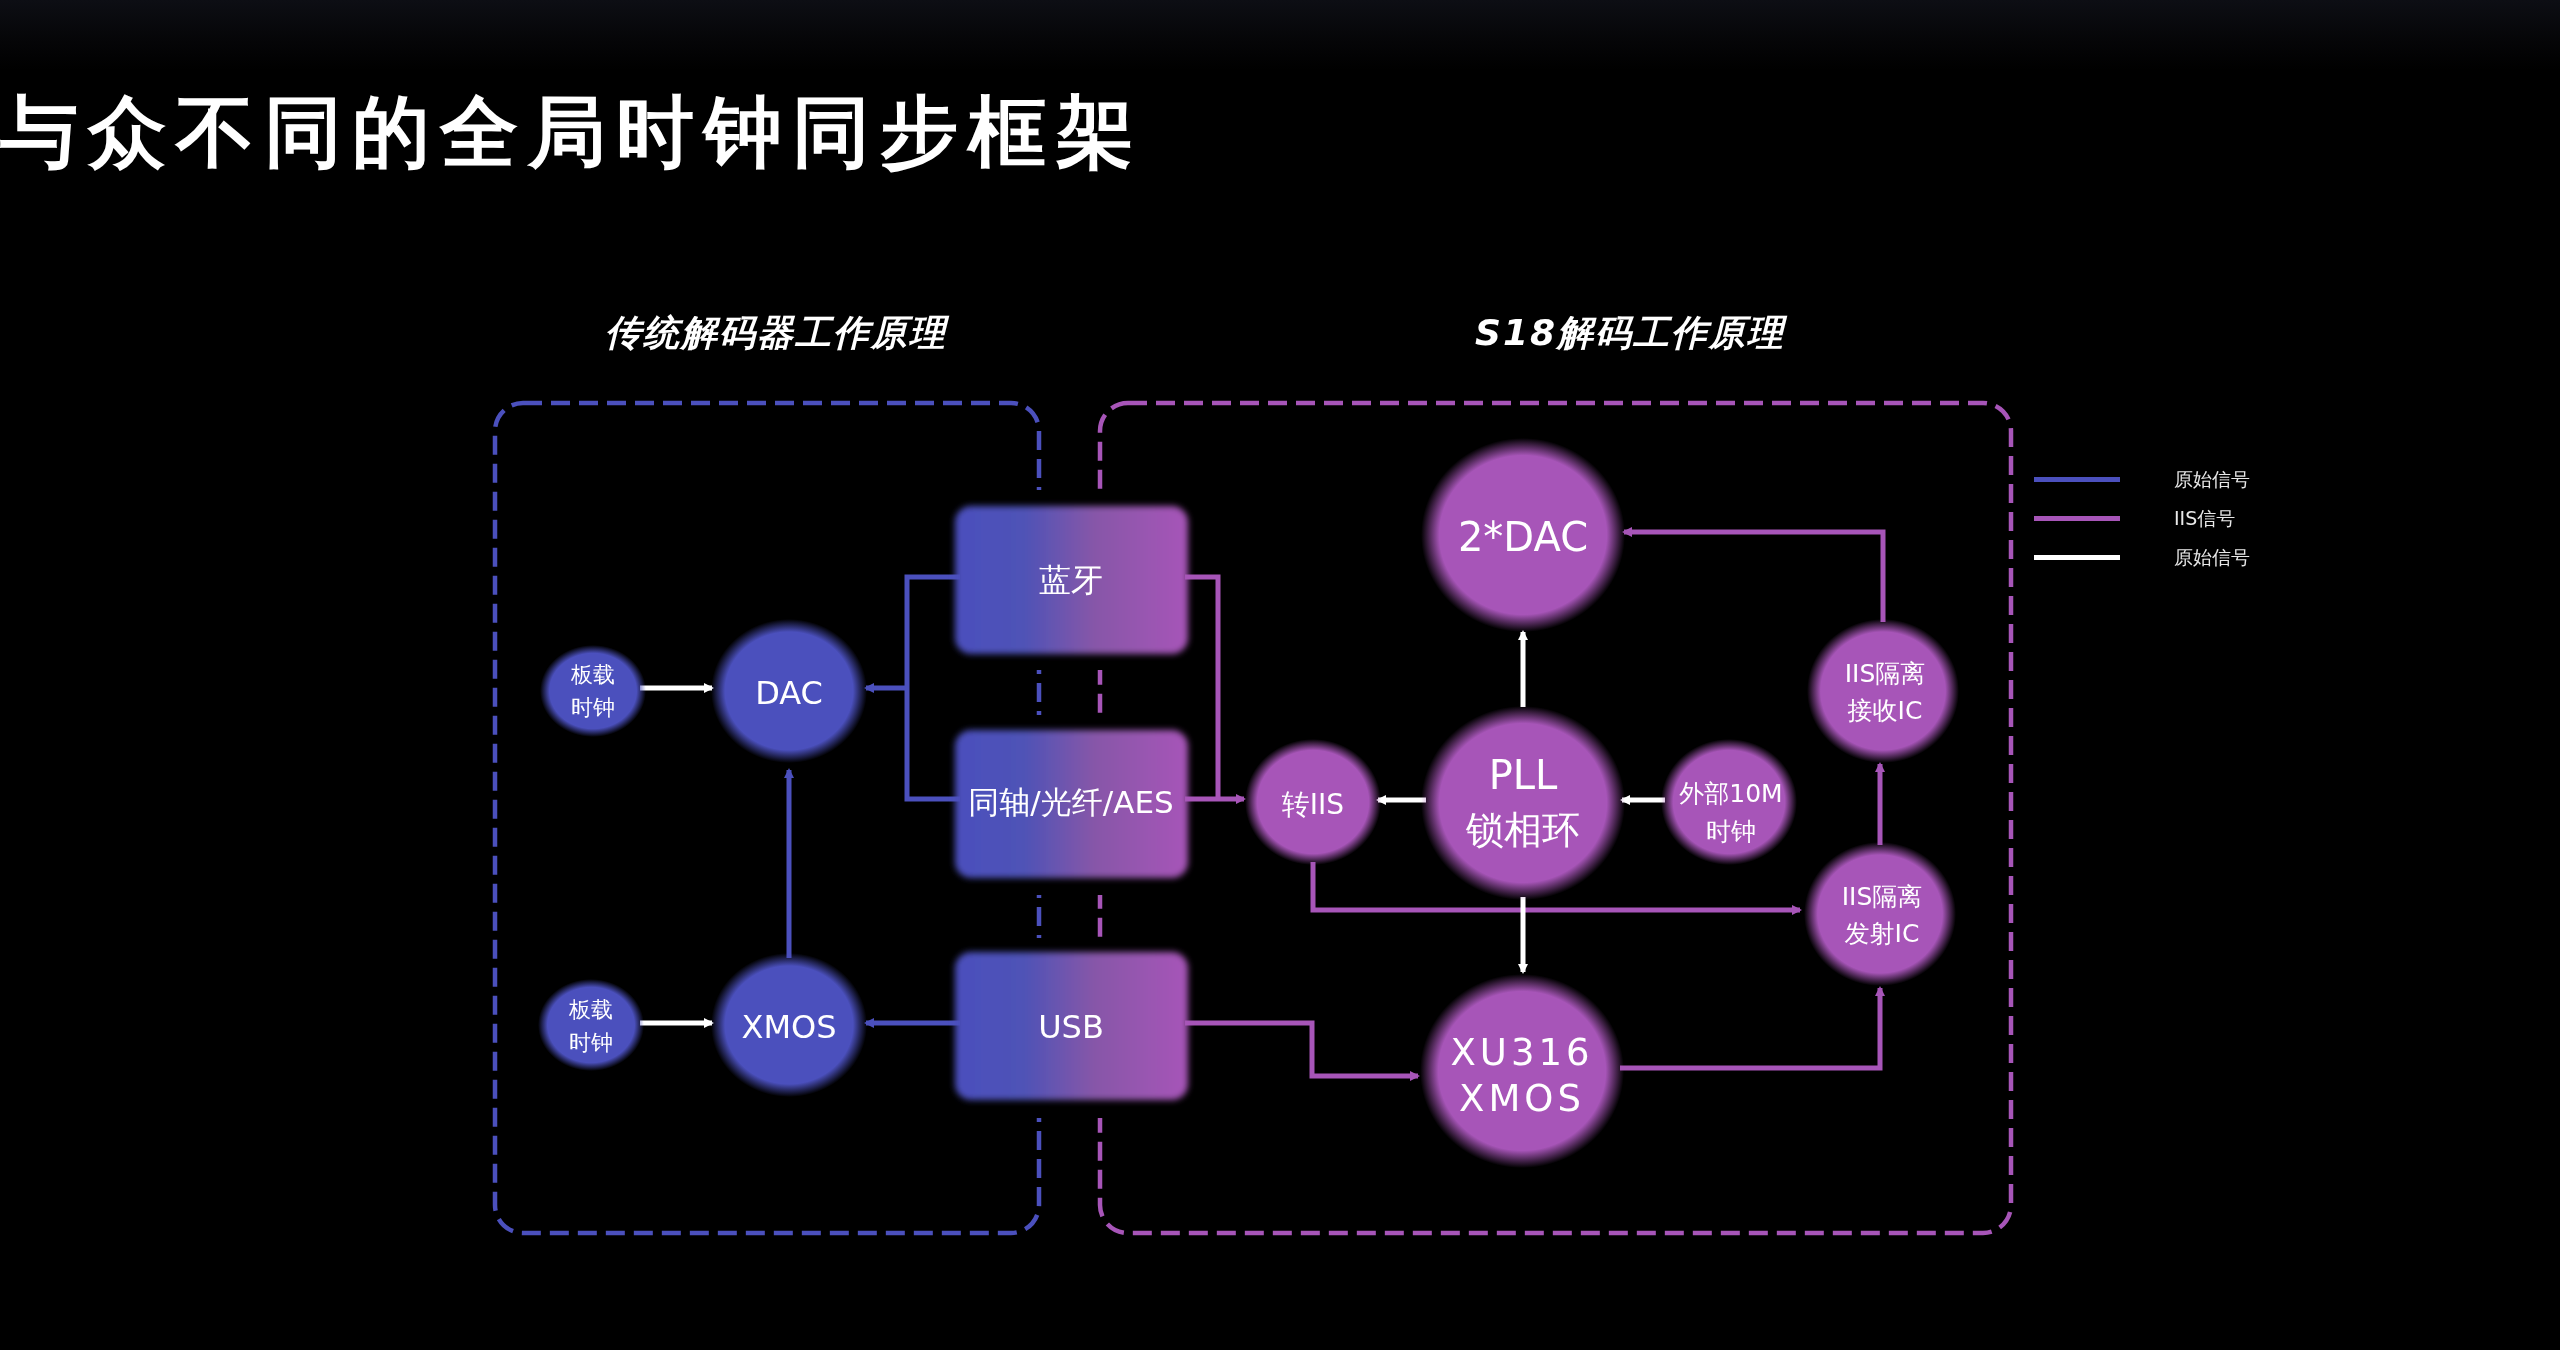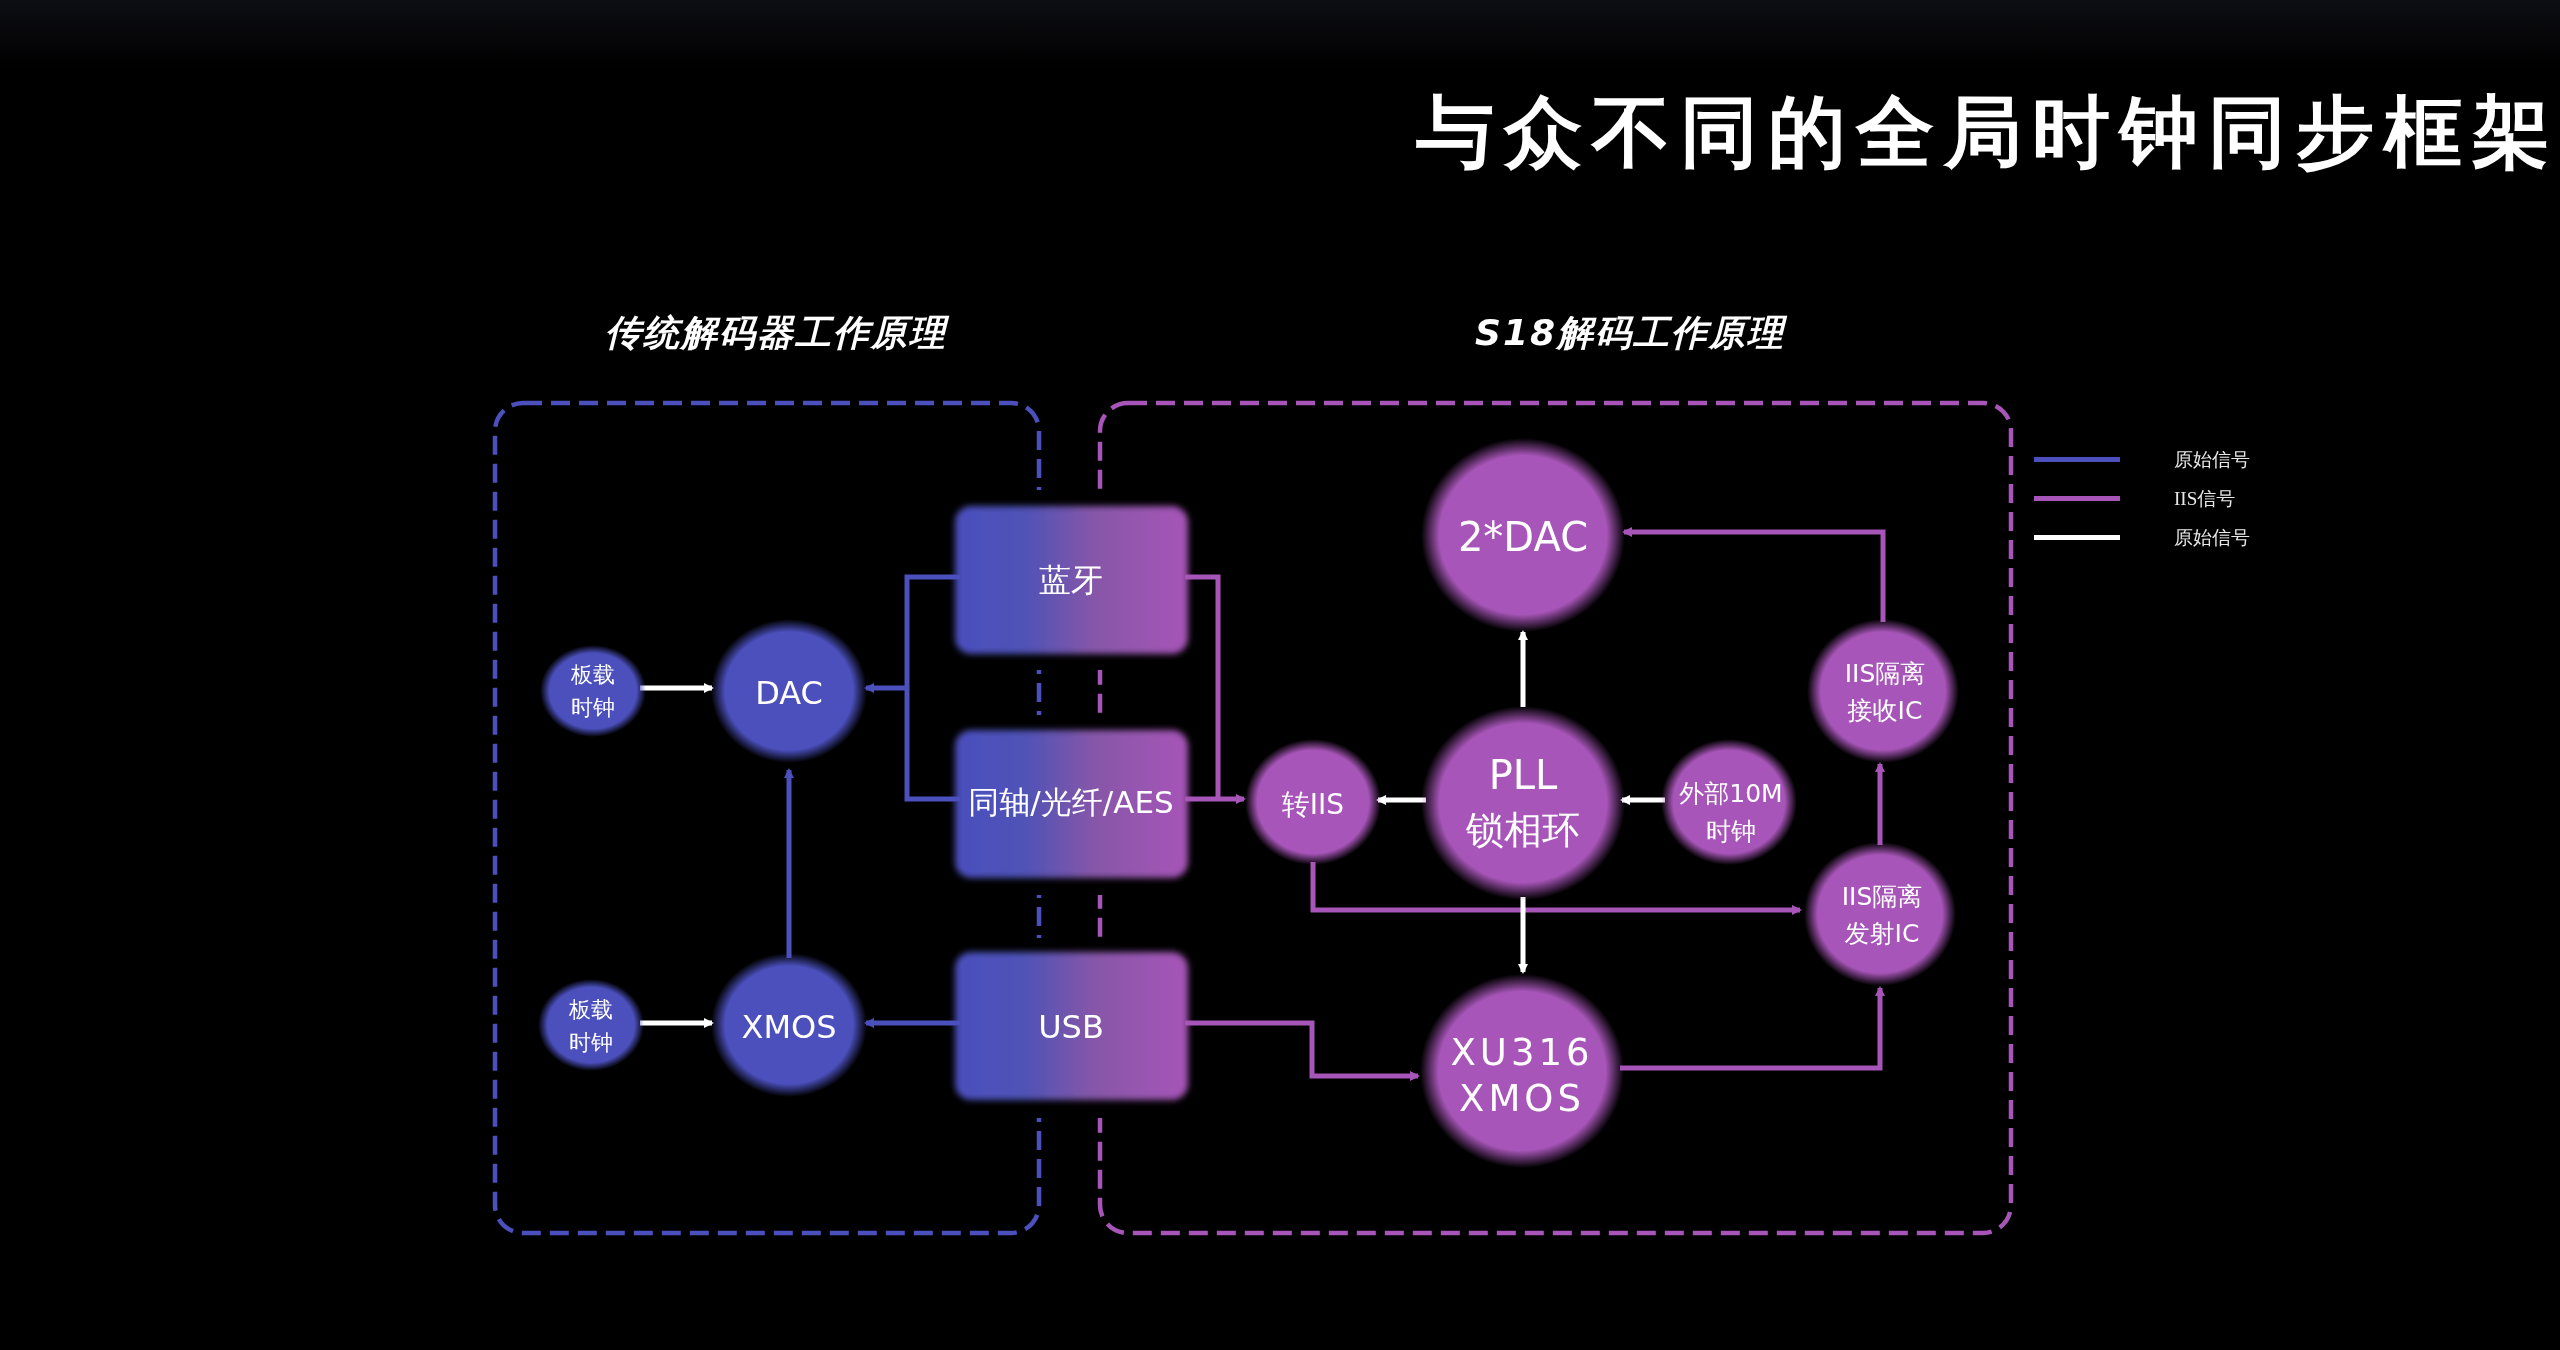--- a/index.html
+++ b/index.html
@@ -8,33 +8,33 @@
     background: #000;
     font-family: "DejaVu Sans", "Liberation Sans", sans-serif;
     color: #fff;
     position: relative;
   }
   .bg-glow {
     position: absolute; left: 0; top: 0; width: 2560px; height: 70px;
     background: linear-gradient(180deg, #0d0e14 0%, #050507 60%, #000 100%);
   }
   .title {
-    position: absolute; left: 0; top: 82px; width: 2560px; text-align: right;
+    position: absolute; left: 0; top: 82px; width: 2560px; text-align: left;
     font-size: 78px; font-weight: bold; letter-spacing: 10px; line-height: 100px;
   }
   .subtitle {
     position: absolute; top: 310px; font-size: 36px; font-weight: bold;
     letter-spacing: 2px; line-height: 46px; text-align: center; width: 500px; font-style: italic;
   }
   #sub-left { left: 526px; }
   #sub-right { left: 1380px; }
   svg#diagram { position: absolute; left: 0; top: 0; }
   .node-text { fill: #fff; text-anchor: middle; dominant-baseline: central;
                font-family: "DejaVu Sans", "Liberation Sans", sans-serif; }
-  .legend { position: absolute; left: 2034px; top: 440px; font-family: Liberation Serif, serif; }
+  .legend { position: absolute; left: 2034px; top: 460px; }
   .legend-row { display: flex; align-items: center; height: 39px; }
   .legend-line { width: 86px; height: 5px; margin-right: 54px; }
   .legend-label { font-size: 19px; color: #e8e8e8; }
 </style>
 </head>
 <body>
 
 <div class="bg-glow"></div>
 
 <div class="title">与众不同的全局时钟同步框架</div>

